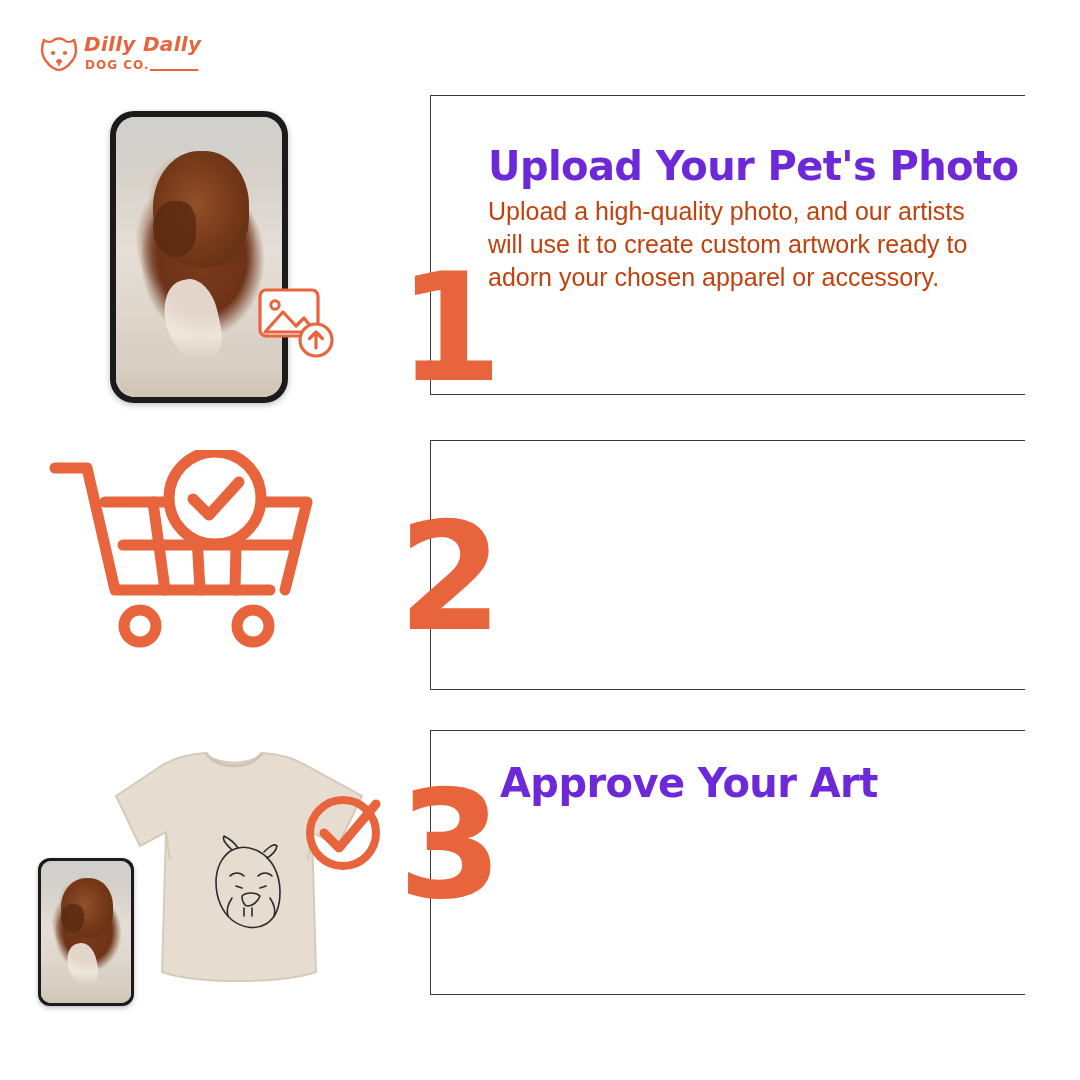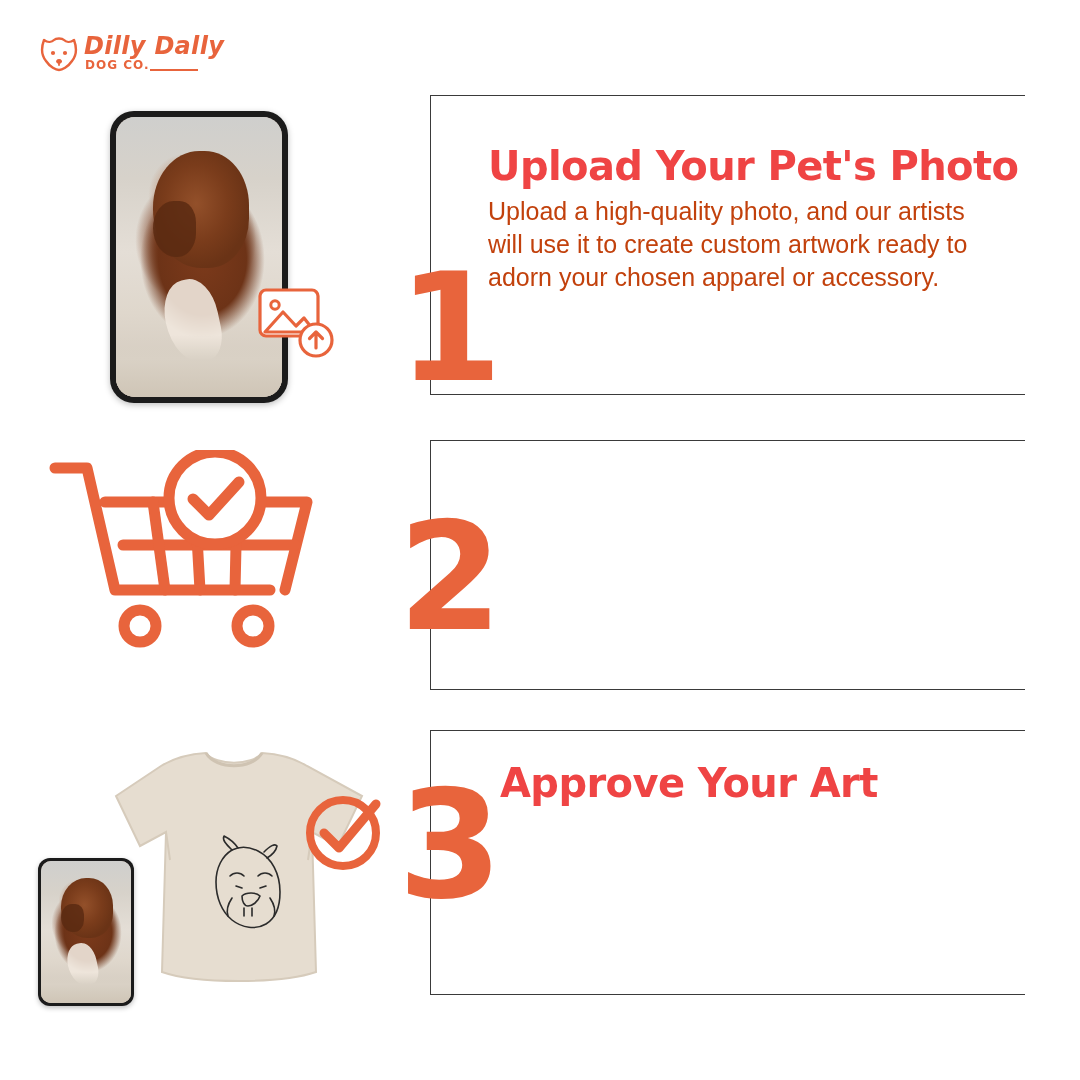--- a/index.html
+++ b/index.html
@@ -27,21 +27,21 @@
     position: absolute;
     left: 0;
     top: 6px;
     width: 38px;
     height: 42px;
   }
   .logo-text {
     position: absolute;
     left: 44px;
     top: 4px;
-    font-size: 24px;
+    font-size: 20px;
     font-weight: bold;
     font-style: italic;
     color: #E8643C;
     letter-spacing: 0.3px;
     font-family: "DejaVu Sans", sans-serif;
   }
   .logo-sub {
     position: absolute;
     left: 45px;
     top: 30px;
@@ -108,21 +108,21 @@
     position: absolute;
     left: 488px;
     right: 60px;
     z-index: 4;
   }
   #step-1 .step-text { top: 48px; }
   #step-2 .step-text { top: 80px; }
   #step-3 .step-text { top: 30px; margin-left: 12px; }
 
   .step-title {
-    color: #ef4444;
+    color: #6d28d9;
     font-size: 40px;
     font-weight: bold;
     letter-spacing: -0.6px;
     margin: 0 0 6px 0;
     font-family: "DejaVu Sans", sans-serif;
   }
   .step-body {
     color: #c2410c;
     font-size: 25px;
     line-height: 1.32;

